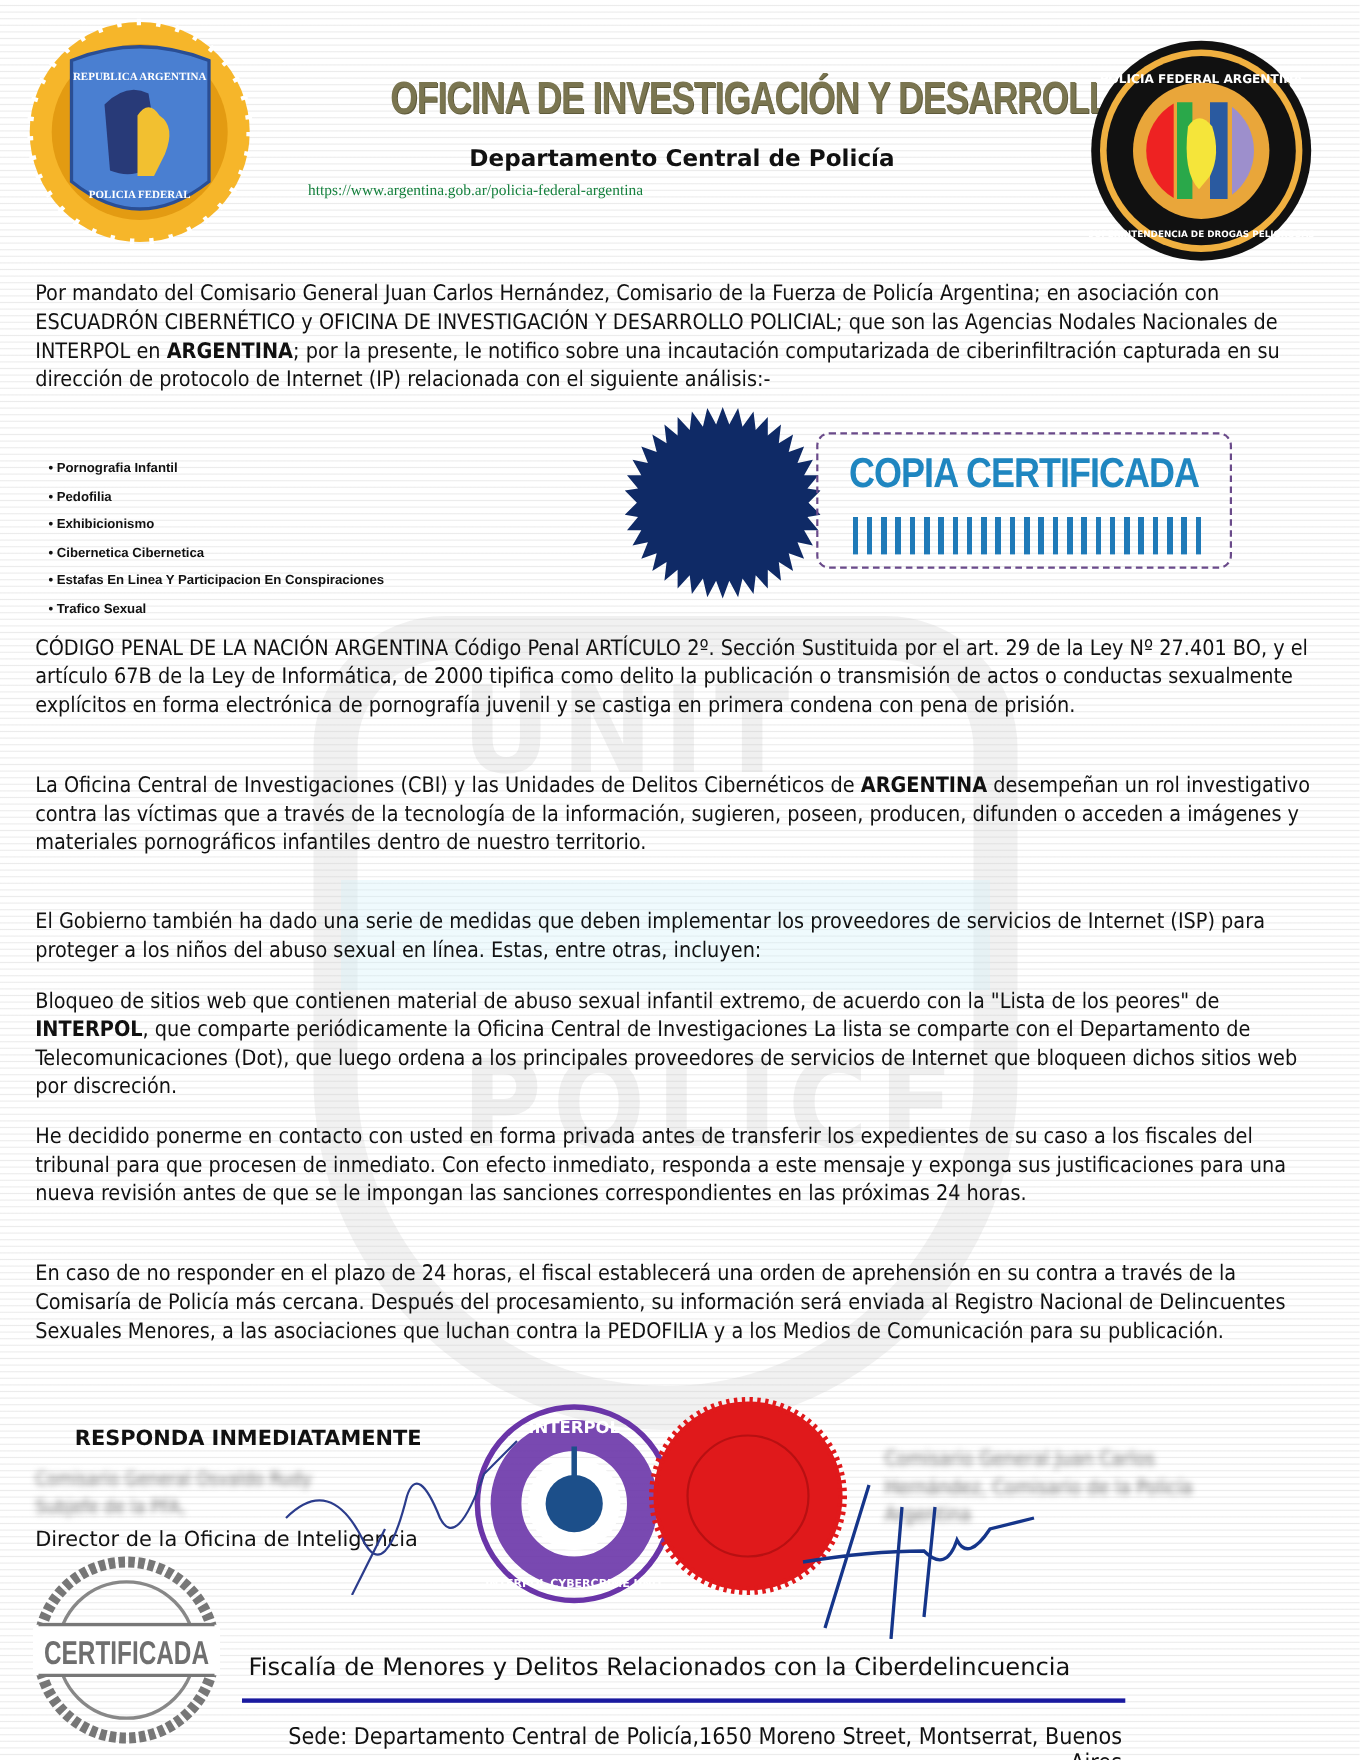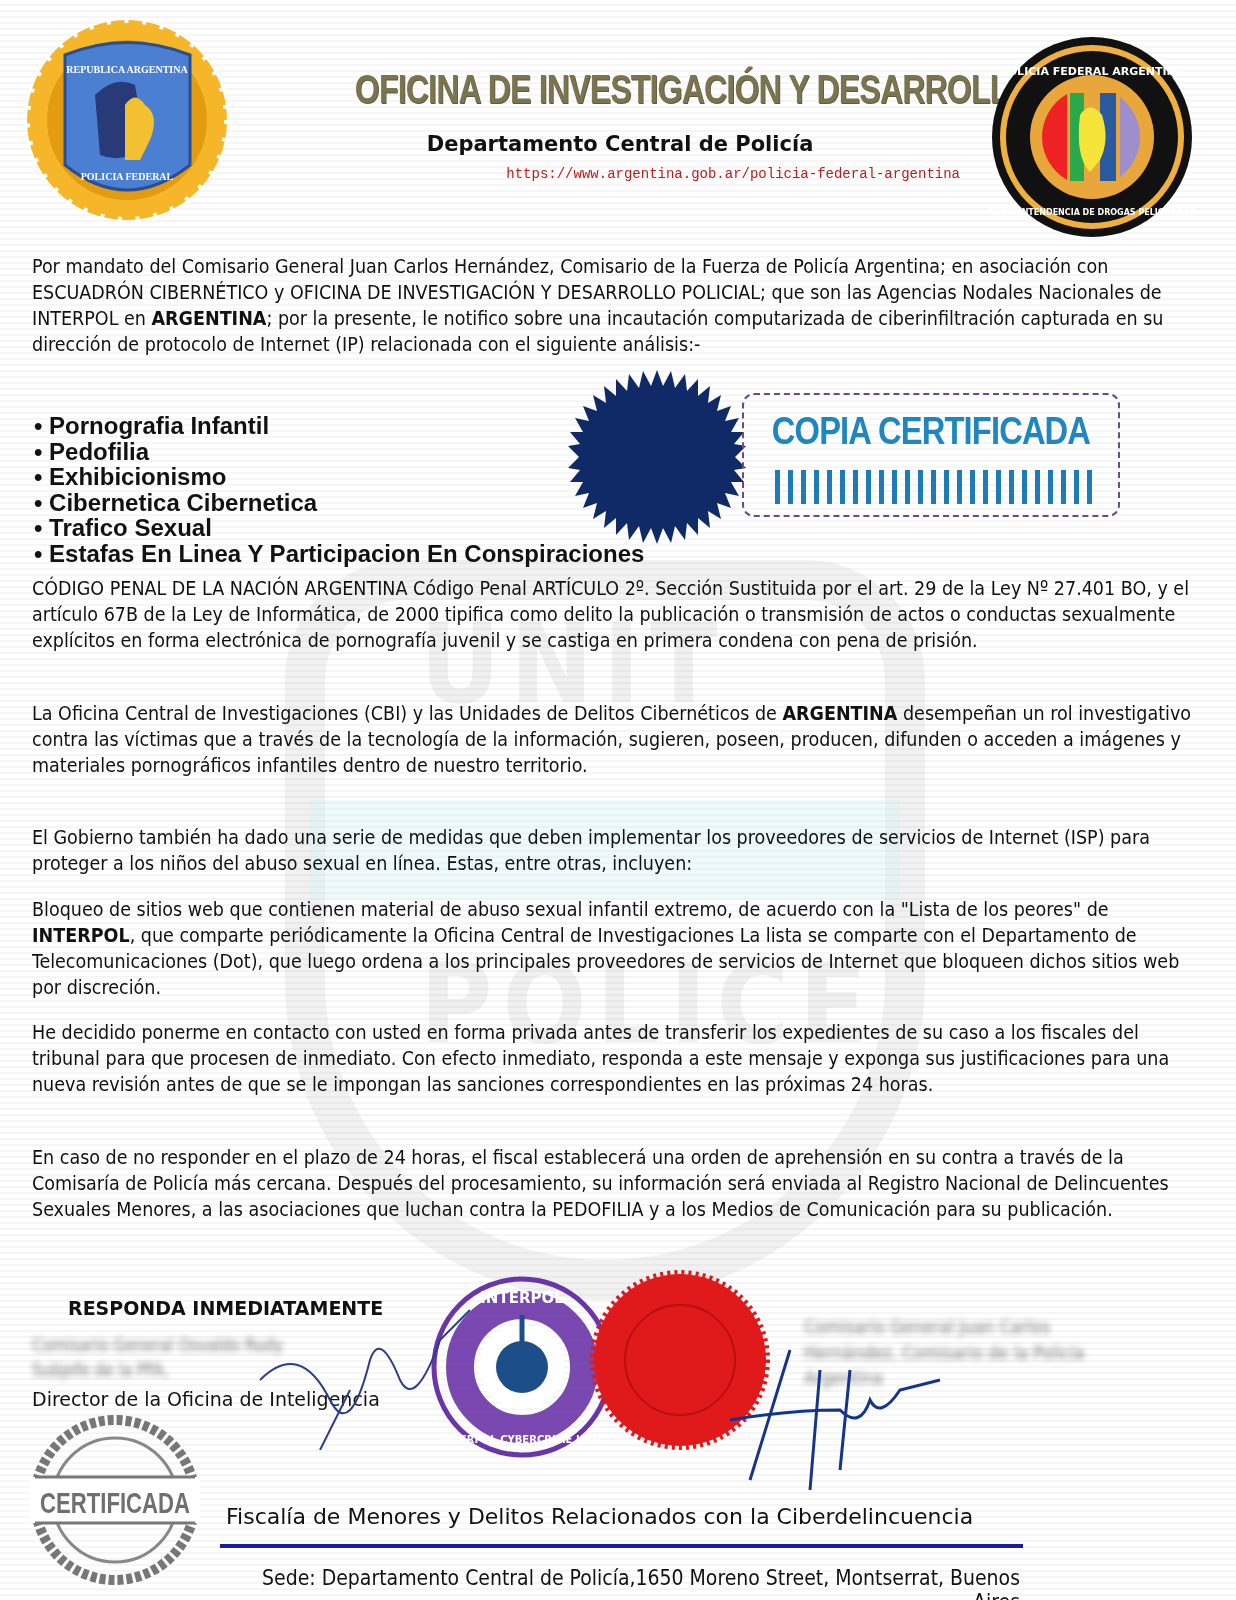--- a/index.html
+++ b/index.html
@@ -21,24 +21,24 @@
   .badge-left { left: 25px; top: 15px; width: 205px; height: 210px; }
   .badge-right { left: 990px; top: 35px; width: 205px; height: 205px; }
   .header-title {
     left: 280px; top: 66px; width: 680px; text-align: center;
     font-family: "Liberation Sans Narrow", "Liberation Sans", sans-serif;
     font-weight: bold; font-size: 41px; color: #7a7550;
     transform: scaleX(0.78); transform-origin: center; letter-spacing: -1px;
     text-shadow: 1px 1px 0 #5e5a3c; white-space: nowrap;
   }
   .header-sub { left: 280px; top: 132px; width: 680px; text-align: center; font-size: 21px; font-weight: bold; font-family: "DejaVu Sans", sans-serif; }
-  .header-url { left: 280px; top: 166px; width: 680px; text-align: right; font-size: 14px; font-family: Liberation Mono, monospace; color: #b91c1c; }
+  .header-url { left: 280px; top: 166px; width: 680px; text-align: left; font-size: 14px; font-family: Liberation Serif, serif; color: #15803d; }
   .para { left: 32px; width: 1175px; font-size: 19.5px; line-height: 26px; }
   .para b { font-weight: bold; }
-  .list { left: 34px; top: 413px; font-family: "Liberation Sans", sans-serif; font-weight: bold; font-size: 24px; line-height: 25.5px; }
+  .list { left: 44px; top: 413px; font-family: "Liberation Sans", sans-serif; font-weight: bold; font-size: 12px; line-height: 25.5px; }
   .list .li { white-space: nowrap; }
   .seal-blue { left: 568px; top: 368px; width: 178px; height: 178px; }
   .copia-box {
     left: 742px; top: 393px; width: 378px; height: 124px;
     border: 2px dashed #6a4a8a; border-radius: 12px; box-sizing: border-box;
   }
   .copia-text {
     left: 742px; top: 410px; width: 378px; text-align: center;
     font-family: "Liberation Sans", sans-serif; font-weight: bold; font-size: 38px; color: #1f86c0;
     transform: scaleX(0.86); letter-spacing: -1px;
@@ -106,22 +106,22 @@
 
 <div class="abs para" style="top:254px;">
   <span>Por mandato del Comisario General Juan Carlos Hernández, Comisario de la Fuerza de Policía Argentina; en asociación con ESCUADRÓN CIBERNÉTICO y OFICINA DE INVESTIGACIÓN Y DESARROLLO POLICIAL; que son las Agencias Nodales Nacionales de INTERPOL en </span><b>ARGENTINA</b><span>; por la presente, le notifico sobre una incautación computarizada de ciberinfiltración capturada en su dirección de protocolo de Internet (IP) relacionada con el siguiente análisis:-</span>
 </div>
 
 <div class="abs list">
   <div class="li">• Pornografia Infantil</div>
   <div class="li">• Pedofilia</div>
   <div class="li">• Exhibicionismo</div>
   <div class="li">• Cibernetica Cibernetica</div>
+  <div class="li">• Estafas En Linea Y Participacion En Conspiraciones</div>
   <div class="li">• Trafico Sexual</div>
-  <div class="li">• Estafas En Linea Y Participacion En Conspiraciones</div>
 </div>
 
 <div class="abs seal-blue">
   <svg width="178" height="178" viewBox="0 0 178 178">
     <polygon fill="#0f2a66" points="89,2 95,18 103,3 107,20 117,6 119,23 130,11 130,28 142,18 140,35 153,27 149,43 163,38 157,53 171,50 163,64 176,64 166,76 178,78 167,89 178,100 166,102 176,114 163,114 171,128 157,125 163,140 149,135 153,151 140,143 142,160 130,150 130,167 119,155 117,172 107,158 103,175 95,160 89,176 83,160 75,175 71,158 61,172 59,155 48,167 48,150 36,160 38,143 25,151 29,135 15,140 21,125 7,128 15,114 2,114 12,102 0,100 11,89 0,78 12,76 2,64 15,64 7,50 21,53 15,38 29,43 25,27 38,35 36,18 48,28 48,11 59,23 61,6 71,20 75,3 83,18"></polygon>
   </svg>
 </div>
 <div class="abs copia-box"></div>
 <div class="abs copia-text">COPIA CERTIFICADA</div>
 <div class="abs barcode"></div>

